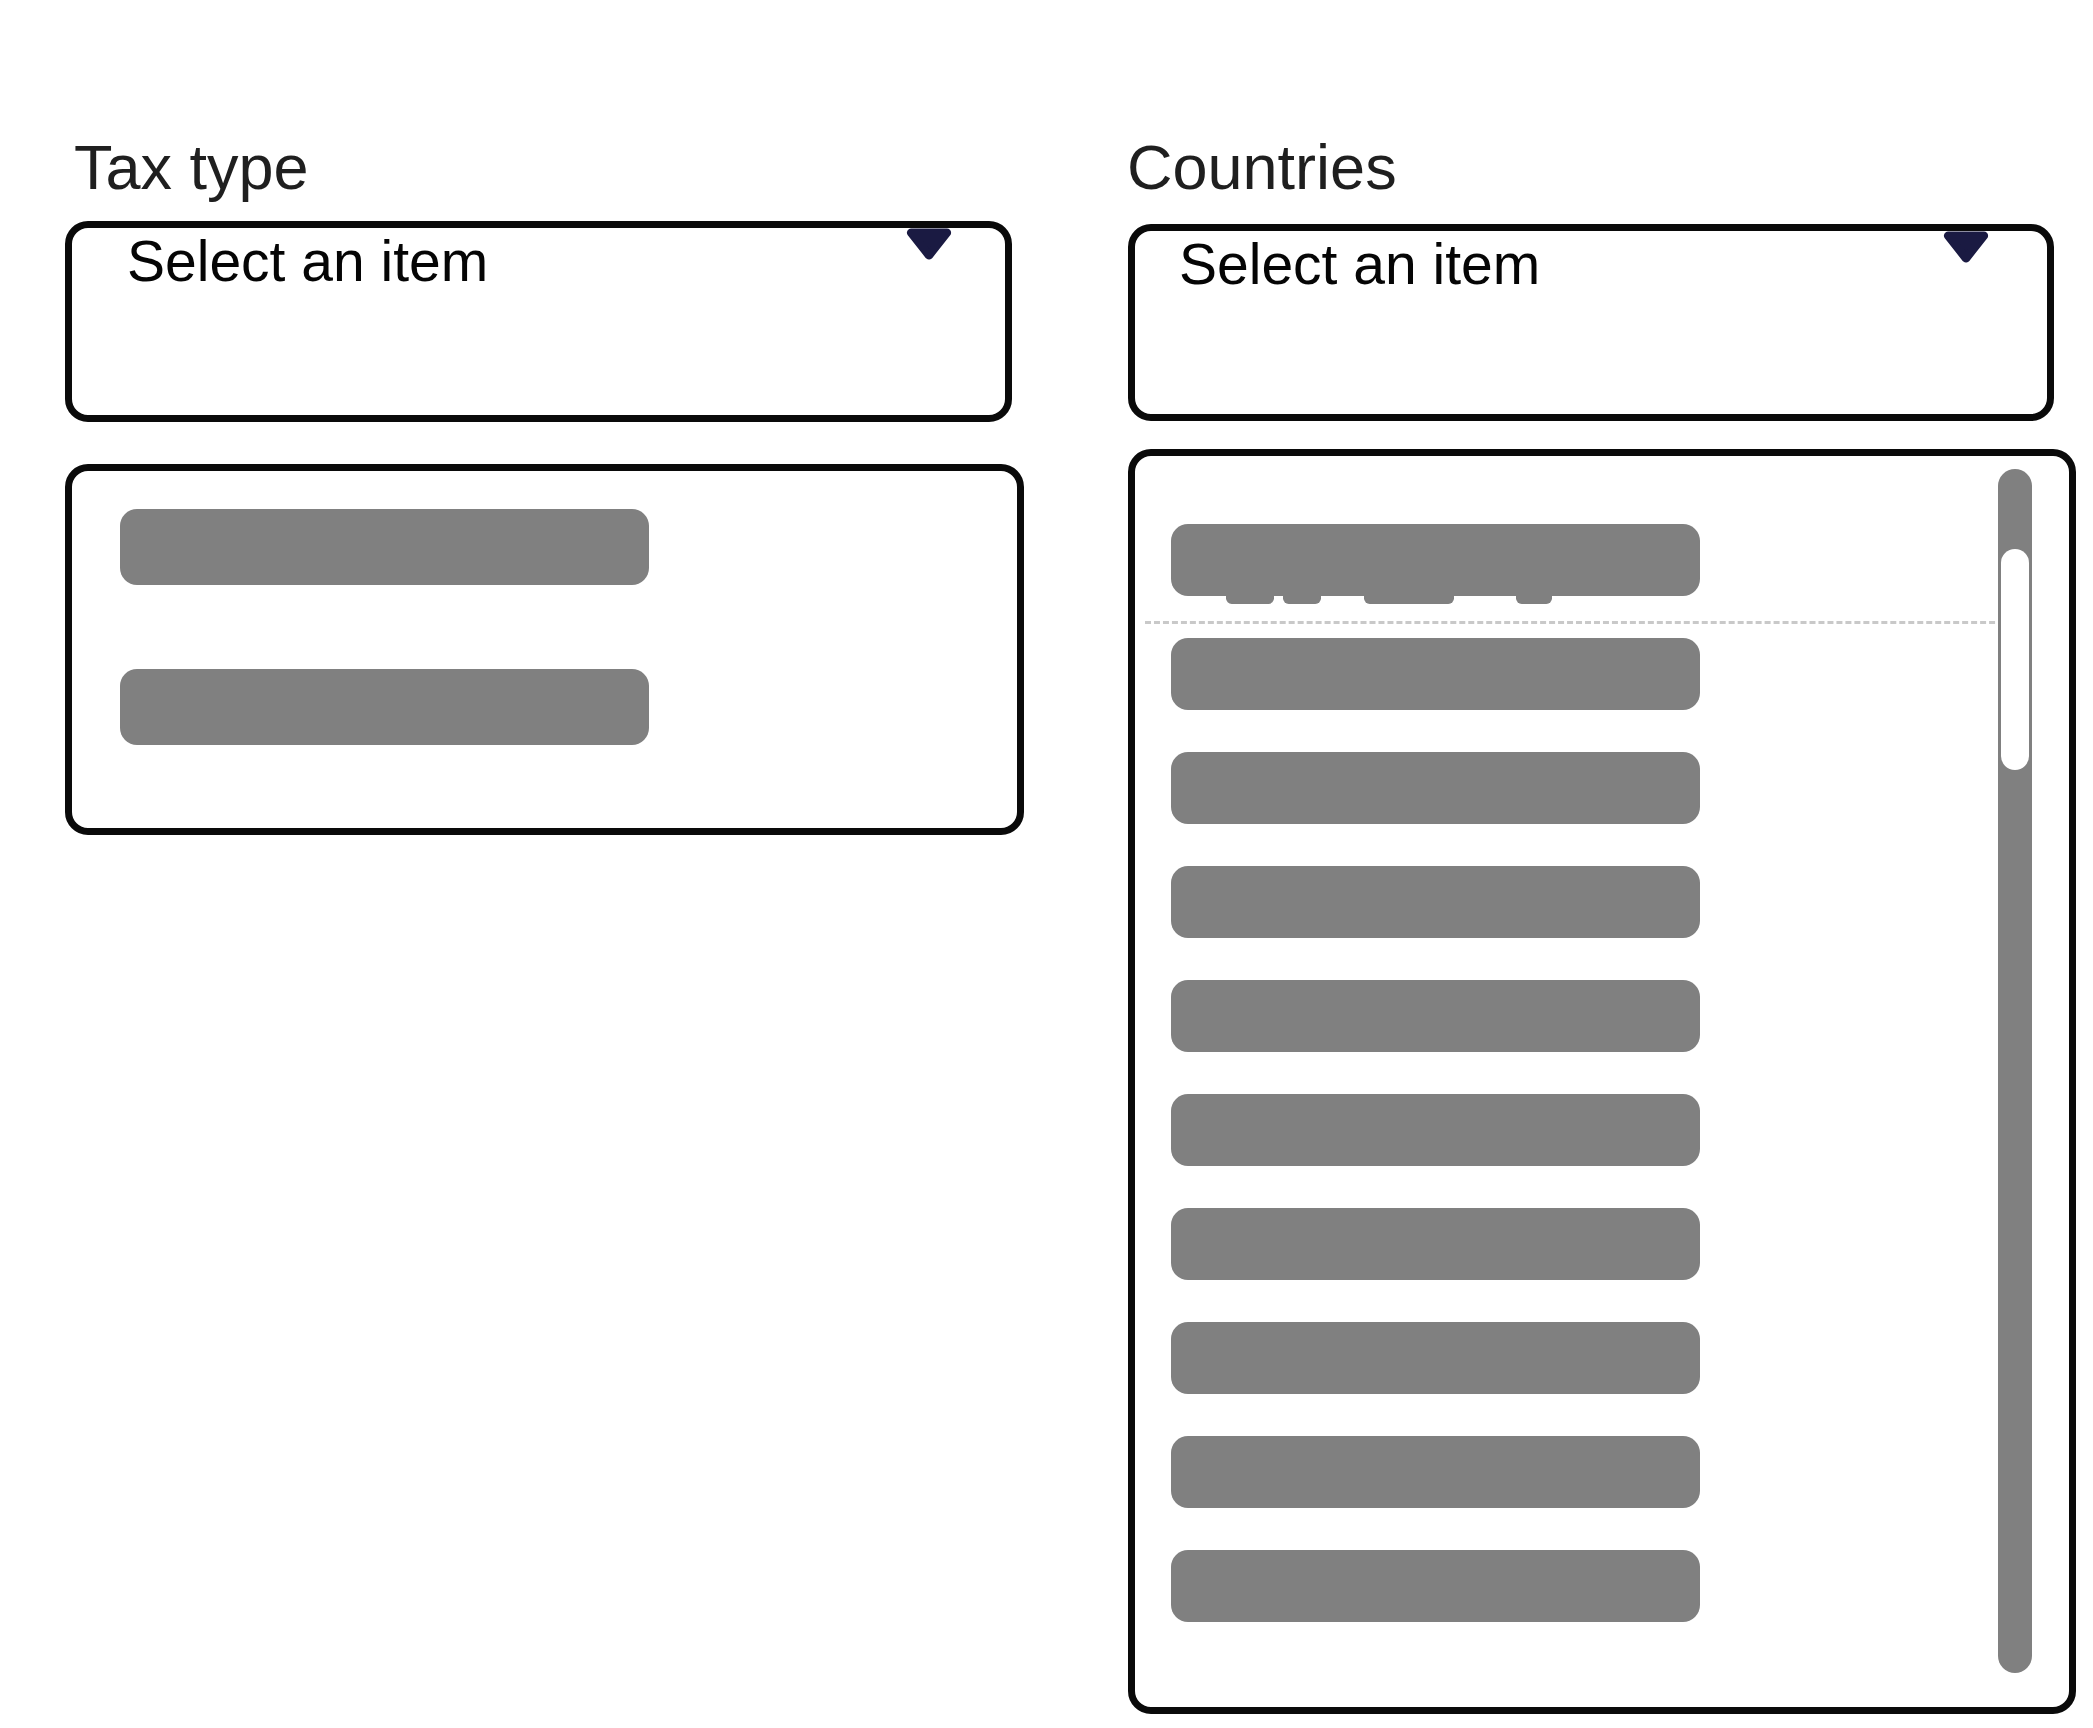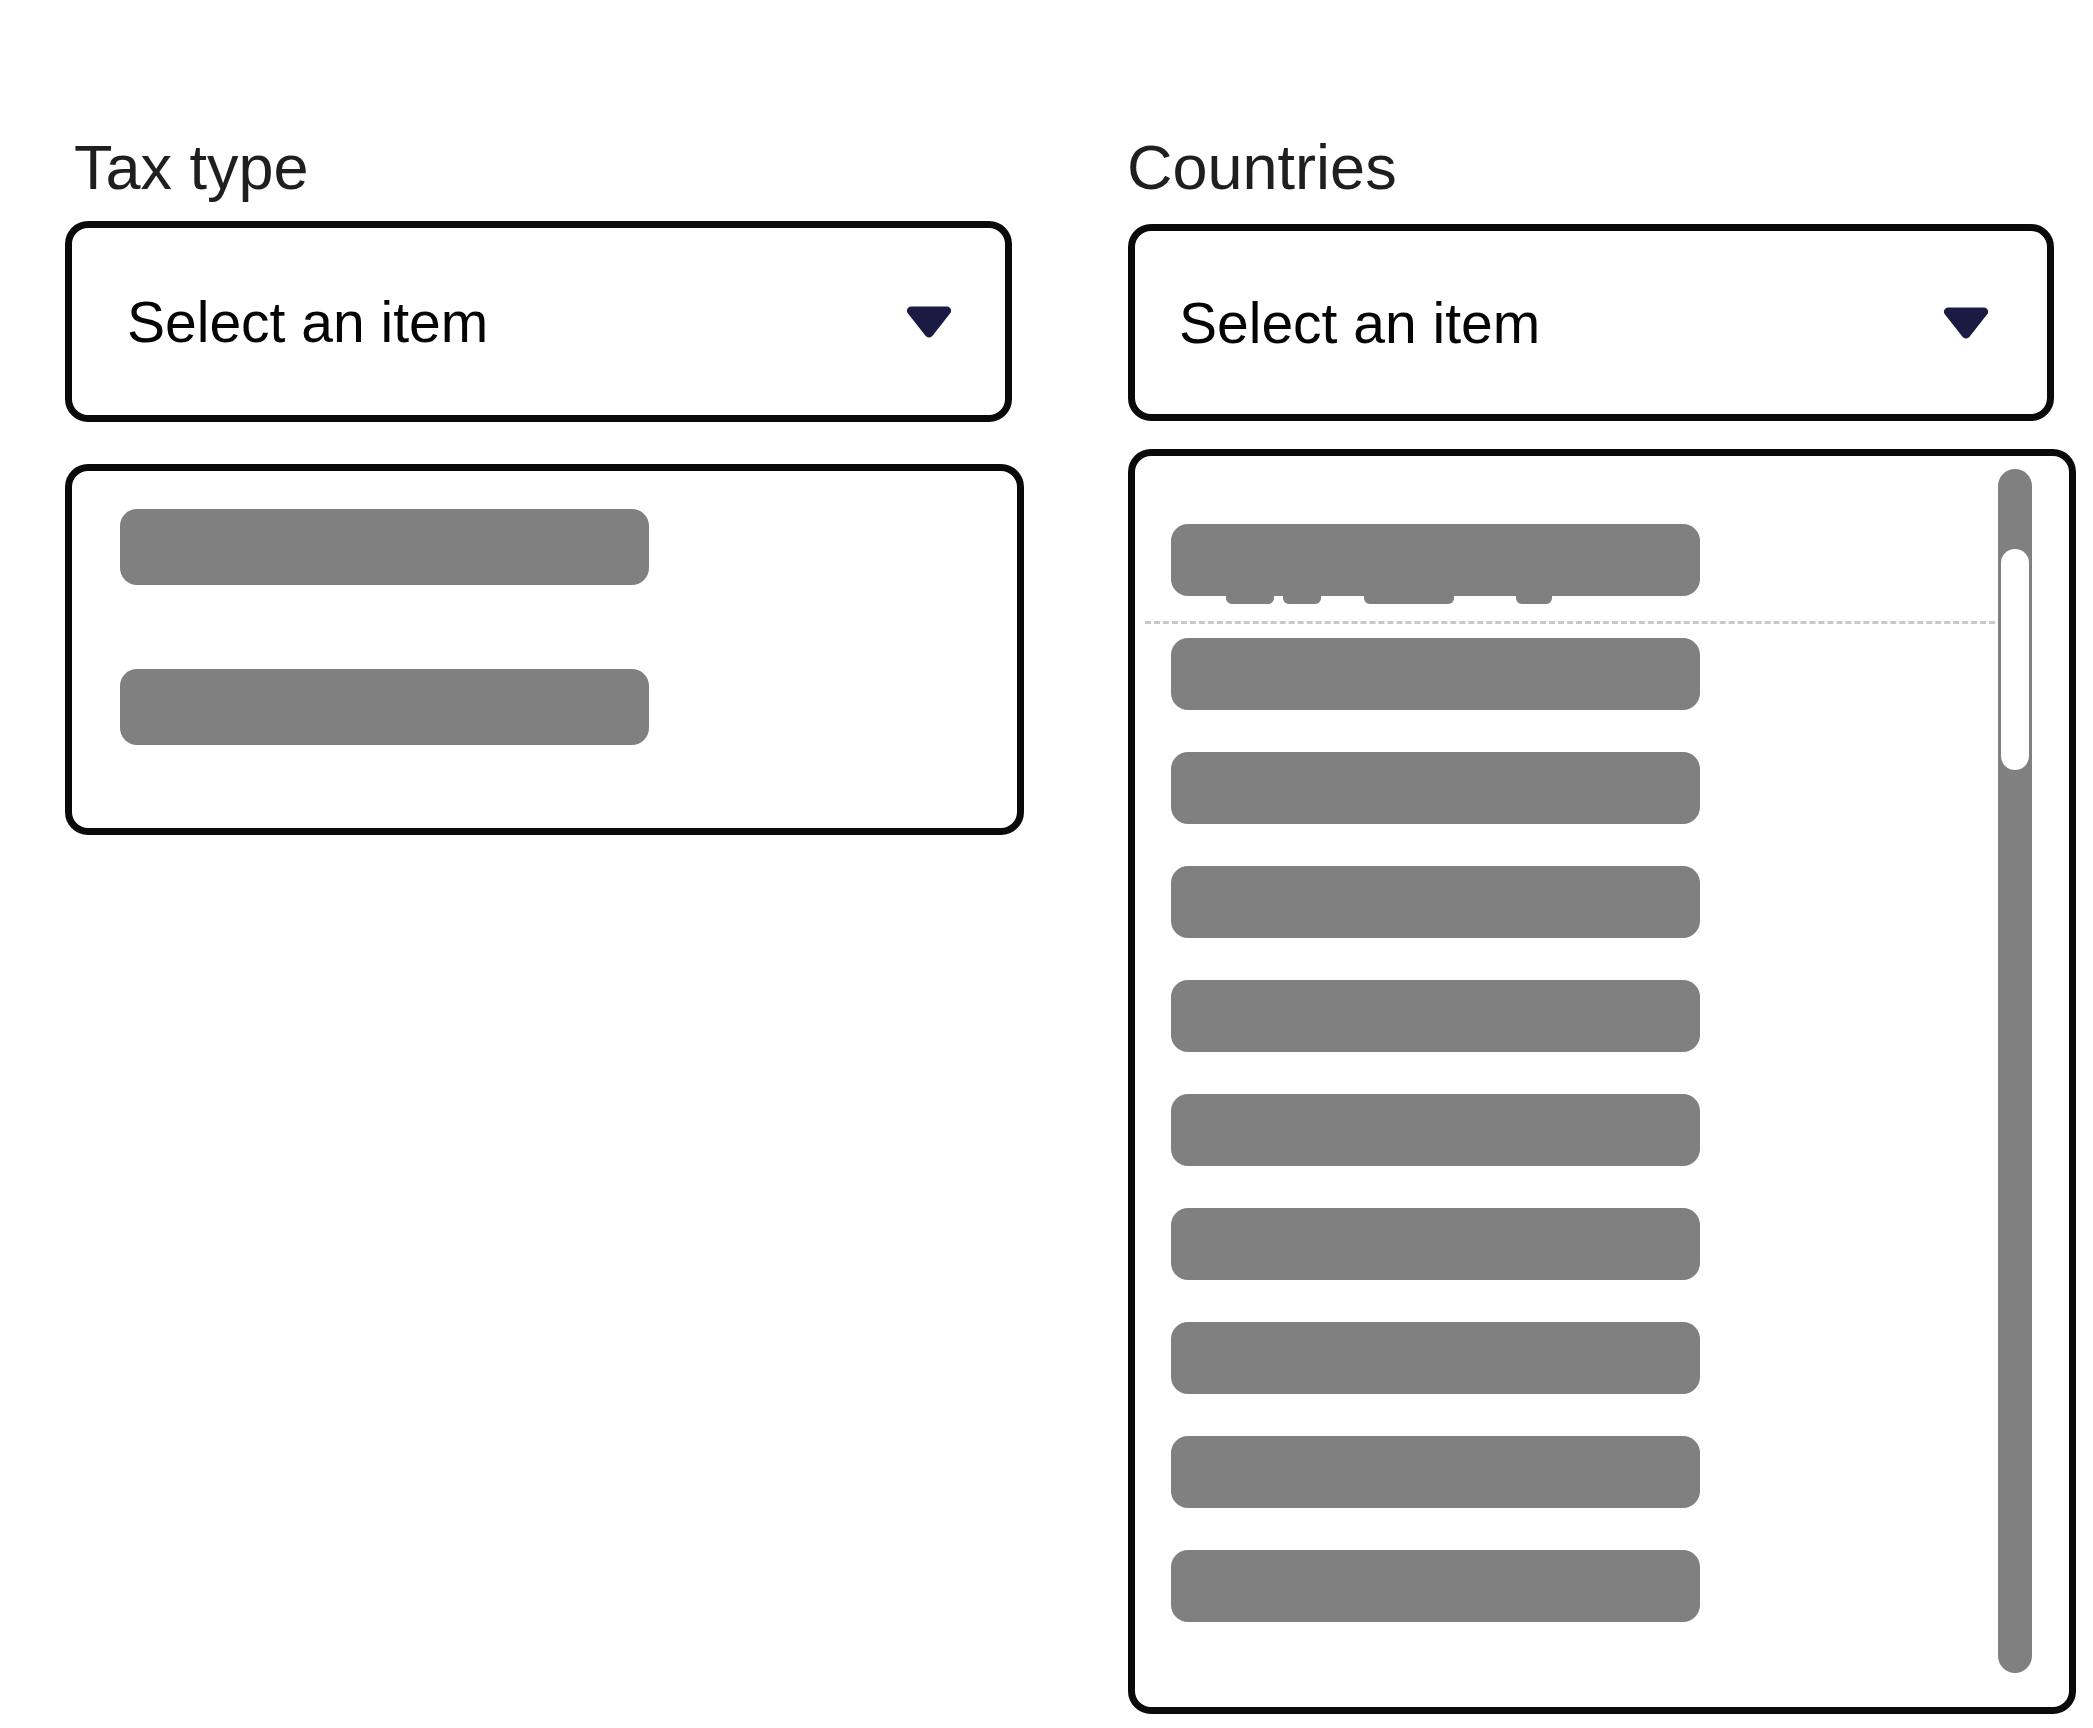--- a/index.html
+++ b/index.html
@@ -18,21 +18,21 @@
     color:#1f1f1f;
     letter-spacing:0px;
   }
   .select-box{
     position:absolute;
     box-sizing:border-box;
     background:#ffffff;
     border:7.6px solid #0a0a0a;
     border-radius:23px;
     display:flex;
-    align-items:center;
+    align-items:flex-start;
     cursor:pointer;
   }
   .select-value{
     font-size:57px;
     color:#050505;
   }
   .arrow-icon{
     margin-left:auto;
     display:flex;
     align-items:center;

